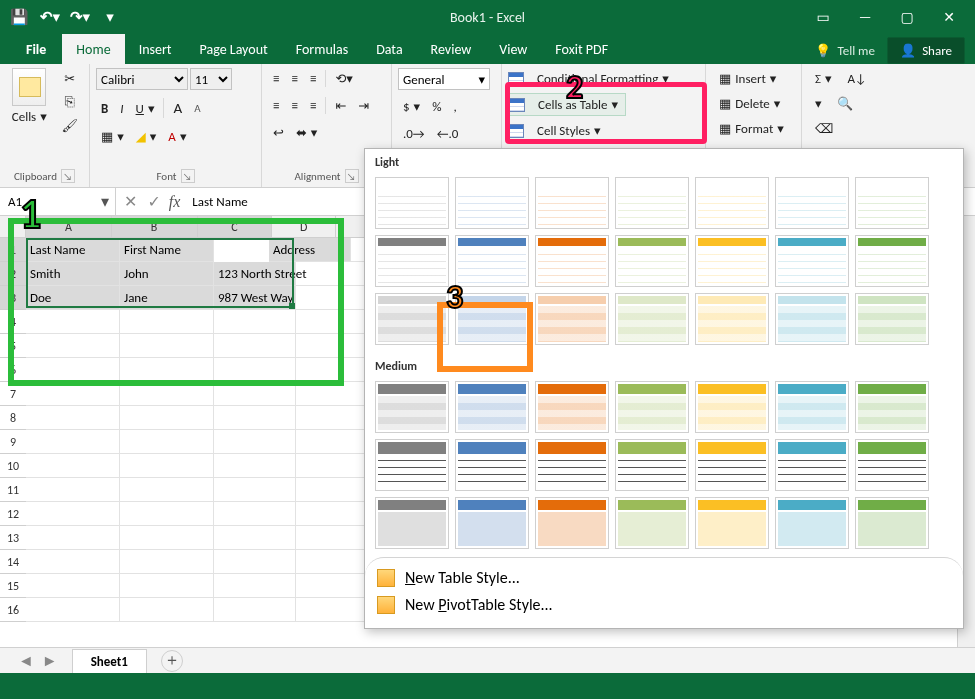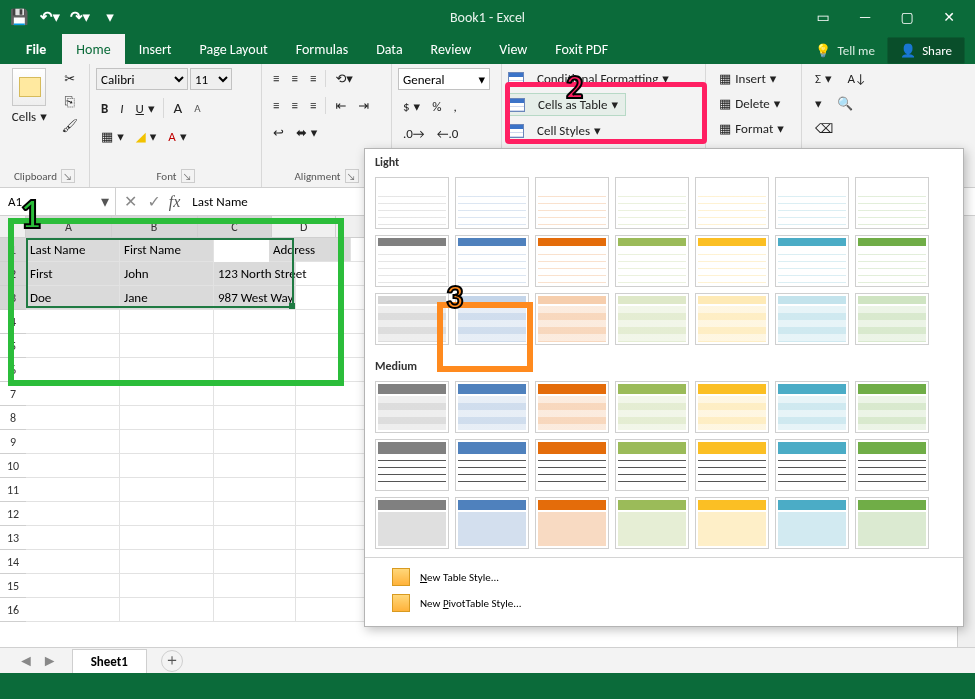--- a/index.html
+++ b/index.html
@@ -71,21 +71,21 @@
   .fillhandle{ position:absolute; width:6px; height:6px; background:#1f7a42; right:-3px; bottom:-3px; cursor:crosshair; pointer-events:auto;}
   
   .gallery{ position:absolute; left:364px; top:148px; width:600px; background:#fff; border:1px solid #b4b4b4; box-shadow:2px 3px 10px rgba(0,0,0,0.25); z-index:50;}
   .gal-section-label{ font-size:12px; font-weight:600; color:#333; padding:6px 10px 4px;}
   .gal-grid{ display:flex; flex-wrap:wrap; gap:6px; padding:4px 10px 8px;}
   .swatch{ width:74px; height:52px; border:1px solid #cfcfcf; cursor:pointer; position:relative; padding:2px; background:#fff;}
   .swatch .hdr{ height:8px;}
   .swatch .rows{ position:absolute; left:2px; right:2px; top:12px; bottom:2px; background:repeating-linear-gradient(#fff 0 6px, rgba(0,0,0,0.06) 6px 7px);}
   .swatch.med .hdr{height:10px;}
   .swatch.med .rows{ top:14px;}
-  .gal-footer{ border-top:1px solid #d4d4d4; padding:6px 25px 10px; font-size:11px;}
+  .gal-footer{ border-top:1px solid #d4d4d4; padding:6px 10px 10px; font-size:16px;border-radius:19px;}
   .gal-footer .item{ display:flex; align-items:center; gap:10px; padding:4px 2px; cursor:pointer;}
   .gal-icon{width:18px;height:18px; background:linear-gradient(#ffd77a,#ffb23a); border:1px solid #d89a20;}
   
   .sheettabs{ position:absolute; left:0; right:0; bottom:26px; height:26px; border-top:1px solid #d0d0d0; background:#f3f3f3; display:flex; align-items:center; padding-left:18px; gap:14px;}
   .sheettabs .nav{ display:flex; gap:8px; color:#888;}
   .sheettabs .nav span{cursor:pointer;}
   .sheettab{ background:#fff; border:1px solid #cfcfcf; border-bottom:none; padding:4px 18px; font-size:13px; font-weight:600; cursor:pointer;}
   .addsheet{ width:22px;height:22px;border:1px solid #cfcfcf; border-radius:50%; display:flex;align-items:center;justify-content:center; color:#555;cursor:pointer;}
   .status{ position:absolute; left:0;right:0;bottom:0; height:26px; background:#0b6b3a;}
   
@@ -375,21 +375,21 @@
         <div class="cell" style="left: 270px; top: 0px; width: 70px; height: 24px;"></div>
         <div class="cell" style="left: 340px; top: 0px; width: 70px; height: 24px;"></div>
         <div class="cell" style="left: 410px; top: 0px; width: 70px; height: 24px;"></div>
         <div class="cell" style="left: 480px; top: 0px; width: 70px; height: 24px;"></div>
         <div class="cell" style="left: 550px; top: 0px; width: 70px; height: 24px;"></div>
         <div class="cell" style="left: 620px; top: 0px; width: 70px; height: 24px;"></div>
         <div class="cell" style="left: 690px; top: 0px; width: 70px; height: 24px;"></div>
         <div class="cell" style="left: 760px; top: 0px; width: 70px; height: 24px;"></div>
         <div class="cell" style="left: 830px; top: 0px; width: 70px; height: 24px;"></div>
         <div class="cell" style="left: 900px; top: 0px; width: 70px; height: 24px;"></div>
-        <div class="cell sel" style="left: 0px; top: 24px; width: 94px; height: 24px;">First</div>
+        <div class="cell sel" style="left: 0px; top: 24px; width: 94px; height: 24px;">Smith</div>
         <div class="cell sel" style="left: 94px; top: 24px; width: 94px; height: 24px;">John</div>
         <div class="cell sel" style="left: 188px; top: 24px; width: 82px; height: 24px; overflow: visible;">123 North Street</div>
         <div class="cell" style="left: 270px; top: 24px; width: 70px; height: 24px;"></div>
         <div class="cell" style="left: 340px; top: 24px; width: 70px; height: 24px;"></div>
         <div class="cell" style="left: 410px; top: 24px; width: 70px; height: 24px;"></div>
         <div class="cell" style="left: 480px; top: 24px; width: 70px; height: 24px;"></div>
         <div class="cell" style="left: 550px; top: 24px; width: 70px; height: 24px;"></div>
         <div class="cell" style="left: 620px; top: 24px; width: 70px; height: 24px;"></div>
         <div class="cell" style="left: 690px; top: 24px; width: 70px; height: 24px;"></div>
         <div class="cell" style="left: 760px; top: 24px; width: 70px; height: 24px;"></div>

